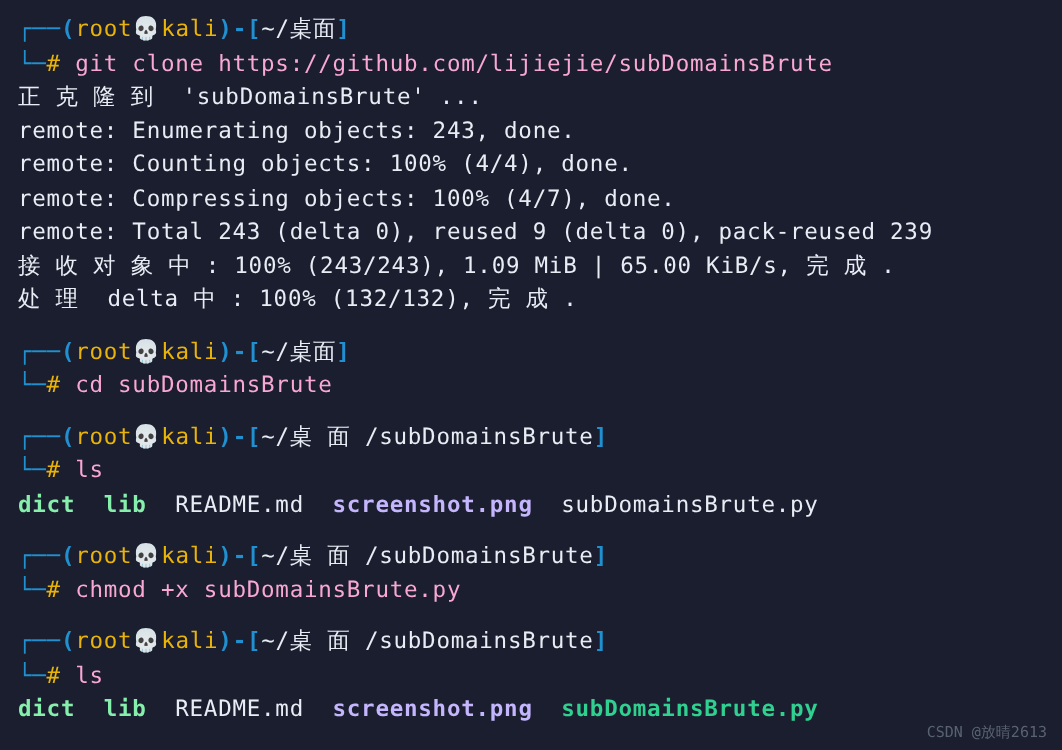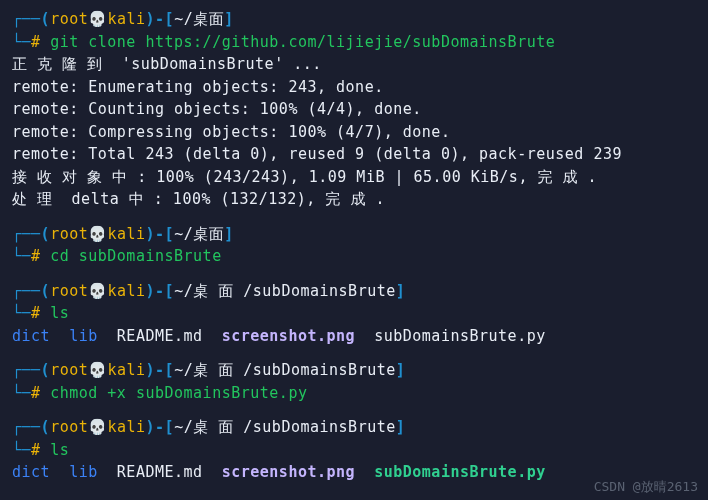--- a/index.html
+++ b/index.html
@@ -12,31 +12,31 @@
       padding: 8px 12px;
       width: 708px;
       height: 500px;
       overflow: hidden;
       position: relative;
     }
     .line { white-space: pre; letter-spacing: 0.5px; }
     .red { color: #eab308; font-weight: normal; }
     .blue { color: #2090d0; font-weight: bold; }
     .white { color: #e8edf5; }
-    .dir-blue { color: #3b82f6; font-weight: normal; margin-top: 34px; }
+    .dir-blue { color: #86efac; font-weight: bold; margin-top: 34px; }
     .purple { color: #c4b5fd; font-weight: bold; }
     .green { color: #30d090; font-weight: bold; }
-    .cmd { color: #22c55e; margin-top: 40px; }
+    .cmd { color: #f9a8d4; margin-top: 40px; }
     .underline { }
     .gap { height: 12px; }
     .watermark {
       position: absolute;
       right: 10px;
       bottom: 4px;
-      font-size: 13px;
+      font-size: 10px;
       color: #5a6272;
     }
   </style>
 </head>
 <body>
 
 <div class="line"><span class="blue">┌──(</span><span class="red">root</span><span class="white">💀</span><span class="red">kali</span><span class="blue">)-[</span><span class="white">~/桌面</span><span class="blue">]</span></div>
 <div class="line"><span class="blue">└─</span><span class="red"># </span><span class="cmd">git clone https://github.com/lijiejie/subDomainsBrute</span></div>
 <div class="line white">正 克 隆 到  'subDomainsBrute' ...</div>
 <div class="line white">remote: Enumerating objects: 243, done.</div>

